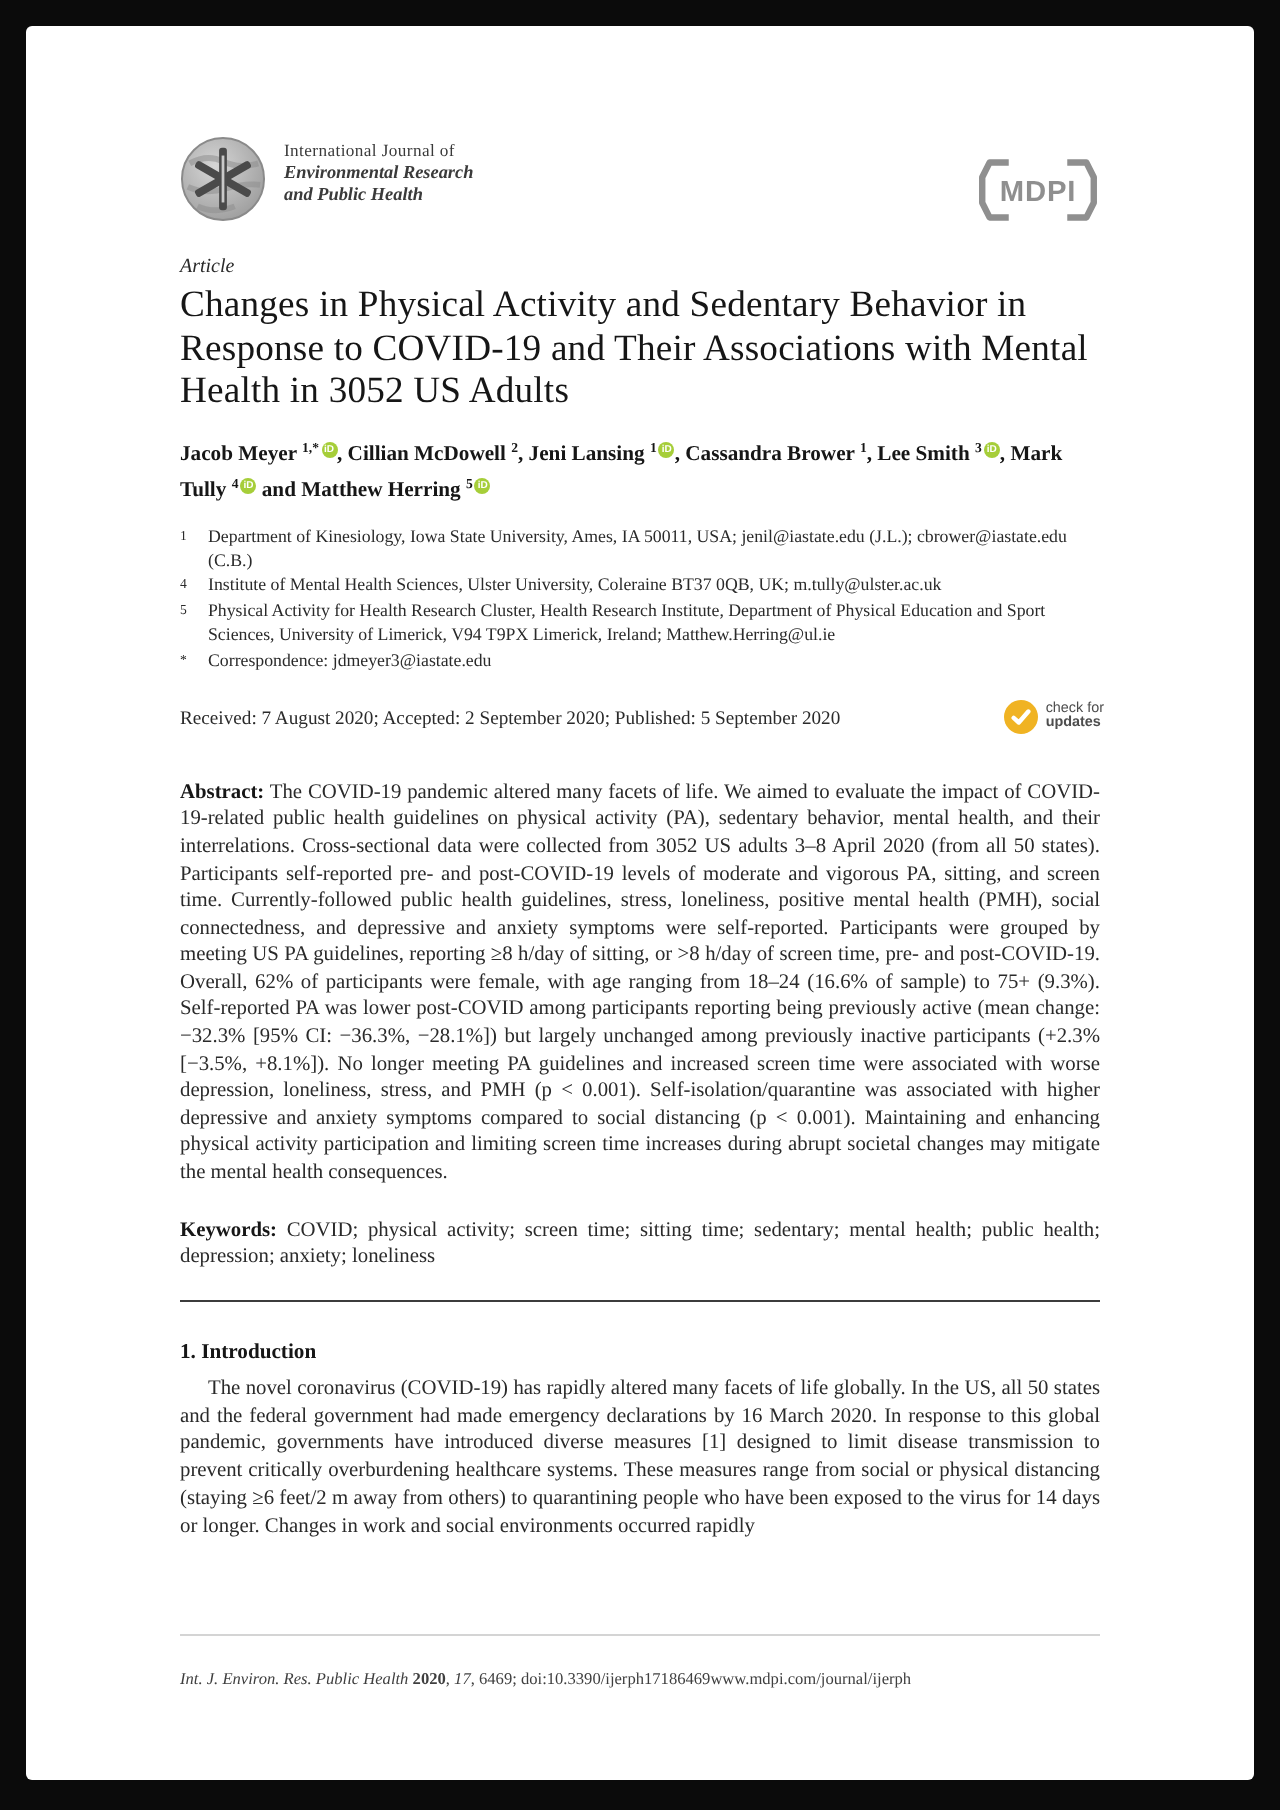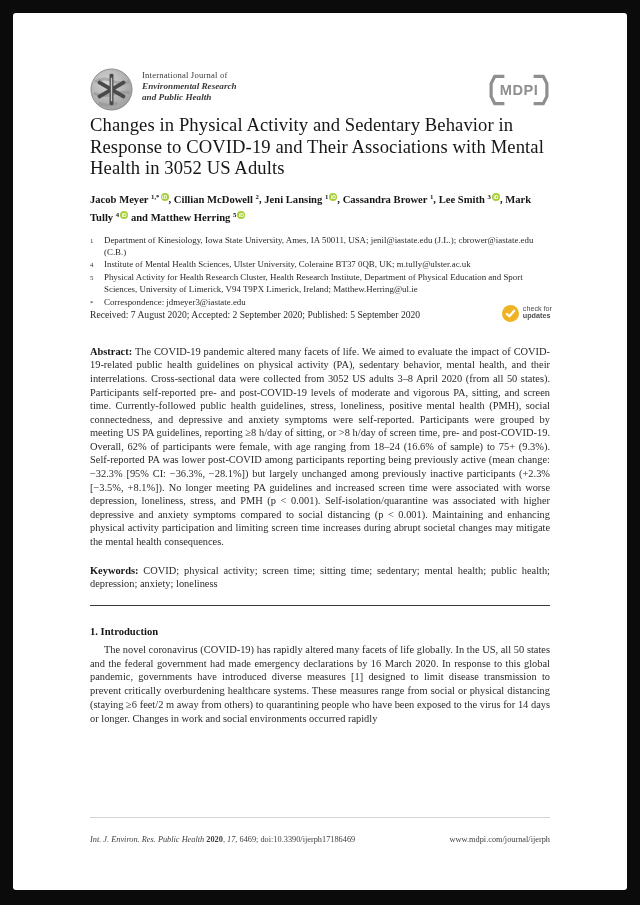--- a/index.html
+++ b/index.html
@@ -7,56 +7,56 @@
     --logo-gray:#8f8f8f; --orcid-green:#a6ce39; --badge-orange:#f0b323;
     --rule-dark:#3c3c3c; --rule-light:#d4d4d4;
   }
   *{margin:0;padding:0;box-sizing:border-box;}
   html,body{width:640px;height:905px;}
   body{background:var(--canvas);font-family:"Liberation Serif","DejaVu Serif",serif;position:relative;overflow:hidden;}
   .page{position:absolute;left:13px;top:13px;width:614px;height:877px;background:var(--page);border-radius:3px;}
   .content{padding:55px 77px 0 77px;color:var(--ink);}
 
   
-  .header-row{display:flex;justify-content:space-between;align-items:flex-start;}
+  .header-row{display:flex;justify-content:space-between;align-items:flex-end;}
   .journal-brand{display:flex;align-items:flex-start;}
   .journal-name{margin-left:9px;padding-top:2px;color:#3a3a3a;}
   .jn1{font-size:8.6px;line-height:11px;letter-spacing:.2px;}
   .jn2{font-size:9.2px;line-height:11px;font-weight:bold;font-style:italic;}
   .mdpi{margin-top:6px;}
 
   .article-type{margin-top:17px;font-size:10px;font-style:italic;color:var(--ink);}
   .title{margin-top:3px;font-size:18.6px;line-height:21.5px;font-weight:normal;color:var(--ink-dark);letter-spacing:.1px;}
   .authors{margin-top:10px;font-size:10.6px;line-height:15px;font-weight:bold;color:var(--ink-dark);}
   .authors sup{font-size:6.8px;vertical-align:4px;}
   .orcid{display:inline-block;width:8px;height:8px;border-radius:50%;background:var(--orcid-green);color:#fff;
          font-family:"Liberation Sans",sans-serif;font-size:5px;line-height:8.5px;text-align:center;
          vertical-align:4px;margin-left:1px;font-weight:bold;}
 
   .affiliations{margin-top:9px;font-size:8.9px;line-height:12.2px;color:var(--ink);}
   .aff-row{display:flex;}
   .aff-num{width:14px;flex:0 0 14px;font-size:6.8px;padding-top:1px;text-align:left;}
   .aff-text{flex:1;}
 
-  .received-row{margin-top:0;position:relative;height:14px;}
+  .received-row{margin-top:17px;position:relative;height:14px;}
   .received{font-size:9.6px;color:var(--ink);}
   .badge{position:absolute;right:-2px;top:-4px;display:flex;align-items:flex-start;cursor:pointer;}
   .badge-circle{width:17px;height:17px;border-radius:50%;background:var(--badge-orange);display:flex;align-items:center;justify-content:center;flex:0 0 17px;}
   .badge-text{margin-left:4px;font-family:"Liberation Sans",sans-serif;font-size:7.2px;line-height:7.6px;color:#4d4d4d;}
   .badge-text b{display:block;}
 
   .abstract{margin-top:22px;font-size:10.4px;line-height:13.6px;text-align:justify;color:var(--ink);}
   .lbl{font-weight:bold;color:var(--ink-dark);}
   .keywords{margin-top:15px;font-size:10.4px;line-height:13.6px;text-align:justify;color:var(--ink);}
   .rule{margin-top:14px;border-top:1.2px solid var(--rule-dark);}
   .sec{margin-top:20px;font-size:10.6px;font-weight:bold;color:var(--ink-dark);}
   .body-par{margin-top:6px;font-size:10.4px;line-height:13.8px;text-align:justify;text-indent:14px;color:var(--ink);}
 
   .footer-rule{position:absolute;left:77px;right:77px;bottom:72px;border-top:1px solid var(--rule-light);}
-  .footer{position:absolute;left:77px;right:77px;bottom:46px;display:flex;justify-content:space-between;
+  .footer{position:absolute;left:77px;right:77px;bottom:46px;display:flex;
           font-size:8.3px;color:#3f3f3f;}
   .footer .it{font-style:italic;} .footer .bd{font-weight:bold;}
 </style>
 </head>
 <body>
 
 <div class="page">
   <div class="content">
 
     <div class="header-row">
@@ -83,20 +83,21 @@
           <div class="jn2">and Public Health</div>
         </div>
       </div>
       <svg class="mdpi" width="62" height="32" viewBox="0 0 132 70">
         <path d="M34 5 L13 5 L5 21 L5 49 L13 65 L34 65" fill="none" stroke="#8f8f8f" stroke-width="7" stroke-linejoin="round"></path>
         <path d="M98 5 L119 5 L127 21 L127 49 L119 65 L98 65" fill="none" stroke="#8f8f8f" stroke-width="7" stroke-linejoin="round"></path>
         <text x="66" y="47" text-anchor="middle" font-family="Liberation Sans, sans-serif" font-size="32" font-weight="bold" fill="#8f8f8f" letter-spacing="1">MDPI</text>
       </svg>
     </div>
 
+    <div class="article-type">Article</div>
 
     <h1 class="title">Changes in Physical Activity and Sedentary Behavior in Response to COVID-19 and Their Associations with Mental Health in 3052 US Adults</h1>
 
     <div class="authors"><span>Jacob Meyer <sup>1,*</sup><span class="orcid">iD</span></span>, <span>Cillian McDowell <sup>2</sup></span>, <span>Jeni Lansing <sup>1</sup><span class="orcid">iD</span></span>, <span>Cassandra Brower <sup>1</sup></span>, <span>Lee Smith <sup>3</sup><span class="orcid">iD</span></span>, <span>Mark Tully <sup>4</sup><span class="orcid">iD</span></span> and <span>Matthew Herring <sup>5</sup><span class="orcid">iD</span></span></div>
 
     <div class="affiliations">
         <div class="aff-row">
           <span class="aff-num">1</span>
           <span class="aff-text">Department of Kinesiology, Iowa State University, Ames, IA 50011, USA; jenil@iastate.edu (J.L.); cbrower@iastate.edu (C.B.)</span>
         </div>

